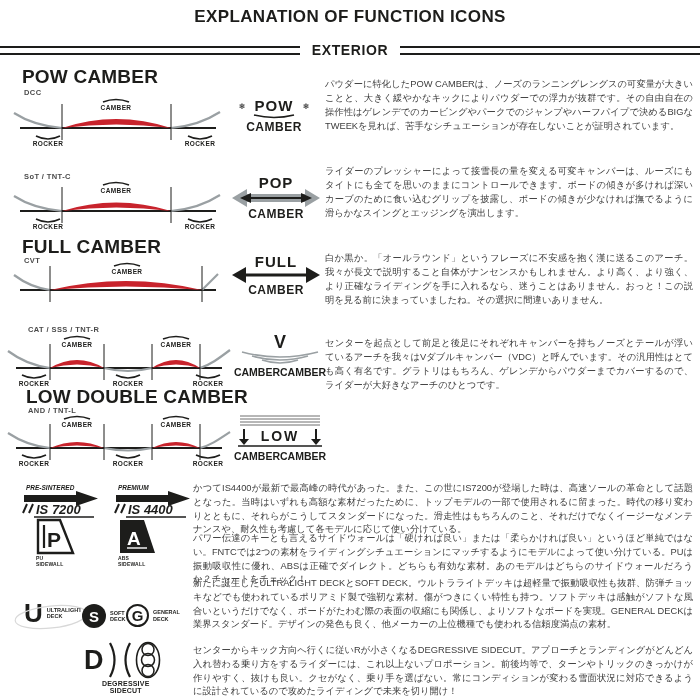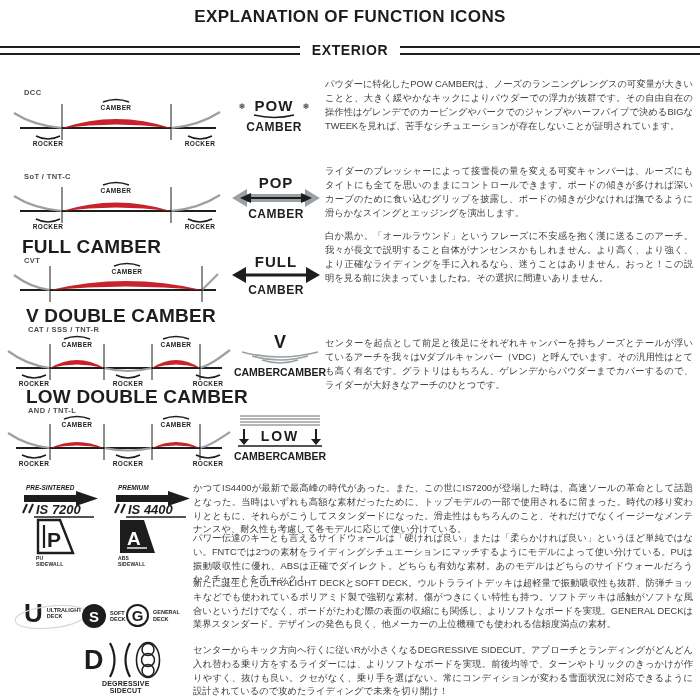--- a/index.html
+++ b/index.html
@@ -42,20 +42,21 @@
 <div class="page">
 
   <div class="abs divider">
     <div class="rule"></div>
     <div class="divider-label">EXTERIOR</div>
     <div class="rule"></div>
   </div>
 
   <div class="abs title">EXPLANATION OF FUNCTION ICONS</div>
 
+  <div class="abs h1" style="left:22px;top:66px">POW CAMBER</div>
   <div class="abs sub" style="left:24px;top:88px">DCC</div>
   <svg class="abs" style="left:6px;top:94px" width="220" height="54" viewBox="0 0 220 54">
     <path class="mark" d="M97,8 Q110,3 123,8"></path>
     <text class="dlbl" x="110" y="16">CAMBER</text>
     <line x1="14" y1="34" x2="210" y2="34" stroke="#1d1d1b" stroke-width="1.8"></line>
     <path class="gray" d="M8,19 C22,28 38,32.5 56,34"></path>
     <path class="gray" d="M214,18 C200,27 184,32.5 165,34"></path>
     <path d="M56,34 Q110,16 165,34 Q110,27 56,34 Z" fill="#c8232c"></path>
     <line class="vln" x1="56" y1="10" x2="56" y2="46"></line>
     <line class="vln" x1="165" y1="10" x2="165" y2="46"></line>
@@ -110,23 +111,22 @@
     <line class="vln" x1="44" y1="7" x2="44" y2="43"></line>
     <line class="vln" x1="196" y1="7" x2="196" y2="43"></line>
   </svg>
   <svg class="abs" style="left:230px;top:252px" width="92" height="46" viewBox="0 0 92 46">
     <text class="bt1" x="46" y="15">FULL</text>
     <line x1="10" y1="23" x2="82" y2="23" stroke="#1d1d1b" stroke-width="3"></line>
     <polygon points="2,23 16,15 16,31" fill="#1d1d1b"></polygon>
     <polygon points="90,23 76,15 76,31" fill="#1d1d1b"></polygon>
     <text class="bt2" x="46" y="42">CAMBER</text>
   </svg>
-  <div class="abs desc" style="left:325px;top:230px;width:368px">白か黒か。「オールラウンド」というフレーズに不安感を抱く漢に送るこのアーチ。我々が長文で説明すること自体がナンセンスかもしれません。より高く、より強く、より正確なライディングを手に入れるなら、迷うことはありません。おっと！この説明を見る前に決まっていましたね。その選択に間違いありません。</div>
-
-  <div class="abs h1" style="left:26px;top:305px">V DOUBLE CAMBER</div>
+  <div class="abs desc" style="left:325px;top:252px;width:368px">白か黒か。「オールラウンド」というフレーズに不安感を抱く漢に送るこのアーチ。我々が長文で説明すること自体がナンセンスかもしれません。より高く、より強く、より正確なライディングを手に入れるなら、迷うことはありません。おっと！この説明を見る前に決まっていましたね。その選択に間違いありません。</div>
+
   <div class="abs sub" style="left:28px;top:325px">CAT / SSS / TNT-R</div>
   <svg class="abs" style="left:4px;top:330px" width="230" height="58" viewBox="0 0 230 58">
     <path class="mark" d="M60,9 Q73,4 86,9"></path>
     <text class="dlbl" x="73" y="17">CAMBER</text>
     <path class="mark" d="M159,9 Q172,4 185,9"></path>
     <text class="dlbl" x="172" y="17">CAMBER</text>
     <line x1="12" y1="38" x2="218" y2="38" stroke="#1d1d1b" stroke-width="1.8"></line>
     <path class="gray" d="M4,21 C16,30 30,36 46,38"></path>
     <path class="gray" d="M100,38 Q124,44 148,38"></path>
     <path class="gray" d="M226,20 C214,29 206,35 196,38"></path>
@@ -262,15 +262,15 @@
         <circle cx="42" cy="9.5" r="6" fill="none" stroke="#1d1d1b" stroke-width="1.5"></circle>
         <circle cx="42" cy="20" r="6.5" fill="none" stroke="#1d1d1b" stroke-width="1.5"></circle>
         <circle cx="42" cy="30.5" r="6" fill="none" stroke="#1d1d1b" stroke-width="1.5"></circle>
       </svg>
     </div>
     <div class="sidecut-label">
       <div>DEGRESSIVE</div>
       <div>SIDECUT</div>
     </div>
   </div>
-  <div class="abs desc wide" style="left:193px;top:644px;width:500px">センターからキック方向へ行くに従いRが小さくなるDEGRESSIVE SIDECUT。アプローチとランディングがどんどん入れ替わる乗り方をするライダーには、よりソフトなボードを実現。前後均等で、ターンやトリックのきっかけが作りやすく、抜けも良い。クセがなく、乗り手を選ばない。常にコンディションが変わる雪面状況に対応できるように設計されているので攻めたライディングで未来を切り開け！</div>
+  <div class="abs desc wide" style="left:193px;top:644px;width:500px">センターからキック方向へ行くに従いRが小さくなるDEGRESSIVE SIDECUT。アプローチとランディングがどんどん入れ替わる乗り方をするライダーには、これ以上ないプロポーション。前後均等で、ターンやトリックのきっかけが作りやすく、抜けも良い。クセがなく、乗り手を選ばない。常にコンディションが変わる雪面状況に対応できるように設計されているので攻めたライディングで未来を切り開け！</div>
 
 </div>
 
 </body></html>

